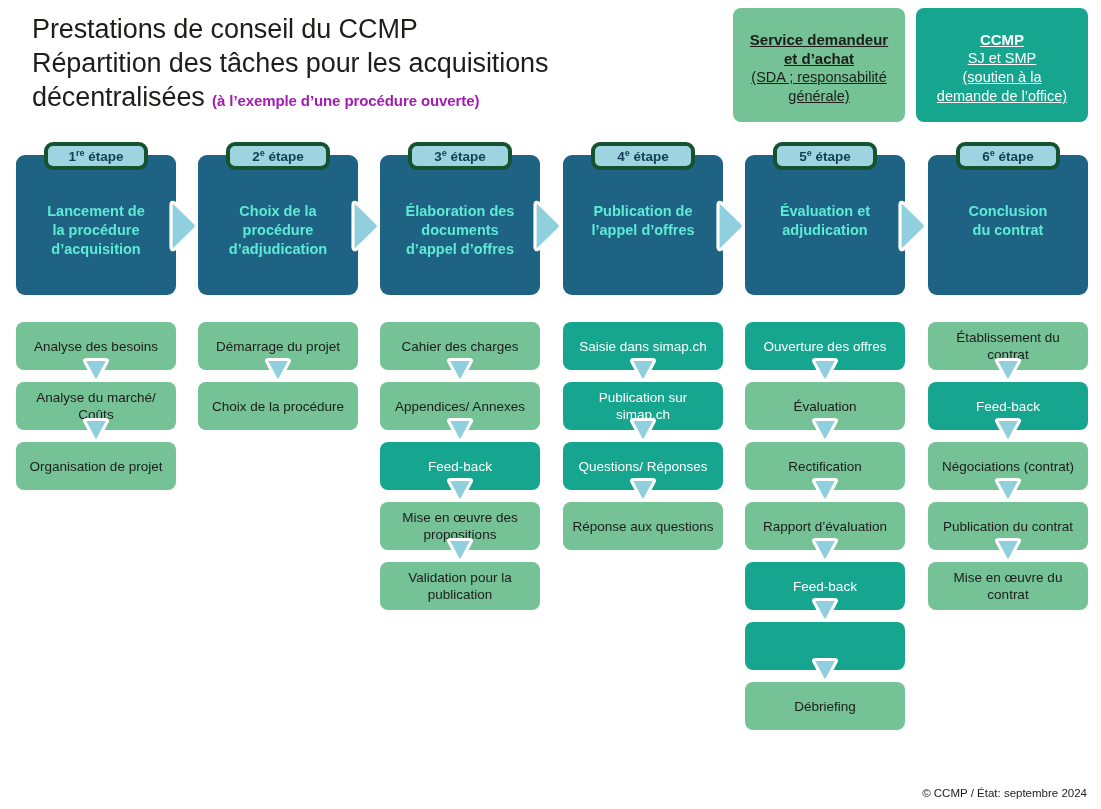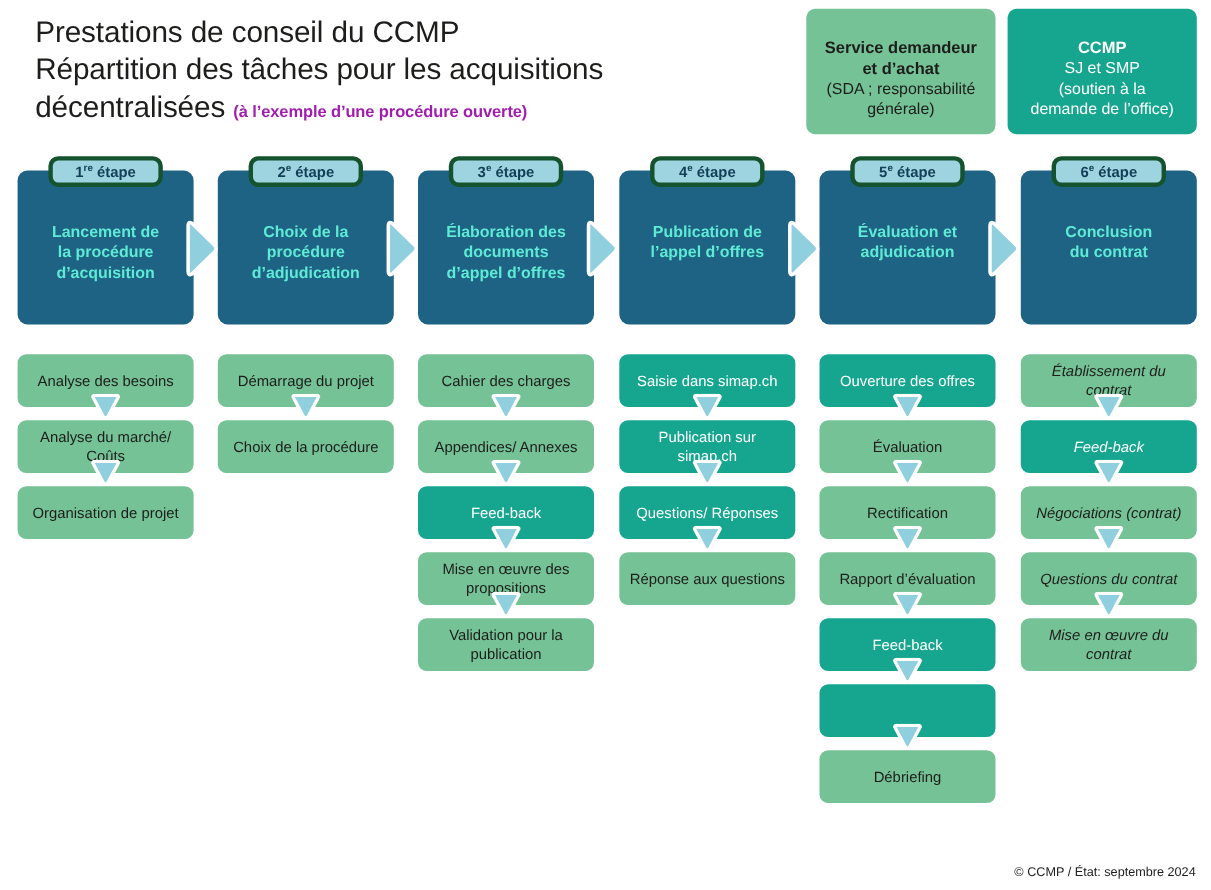--- a/index.html
+++ b/index.html
@@ -19,22 +19,22 @@
     font-size:27px;line-height:34px;color:#1d1d1b;font-weight:400;
     letter-spacing:-0.1px;white-space:nowrap;
   }
   #title-block .tline .sub{
     font-size:15px;color:#a21caf;font-weight:700;
   }
 
   
   .legend-box{
     position:absolute;border-radius:8px;
-    display:flex;align-items:flex-end;justify-content:center;
-    text-align:center;box-sizing:border-box;padding:12px 8px;
+    display:flex;align-items:flex-start;justify-content:center;
+    text-align:center;box-sizing:border-box;padding:22px 8px;text-decoration:underline;
   }
   .legend-box .inner{line-height:19px;font-size:14.5px;}
   .legend-box .b{font-weight:bold;font-size:15px;}
   #legend-sda{left:733px;top:8px;width:172px;height:114px;background:#74C295;color:#1d1d1b;}
   #legend-ccmp{left:916px;top:8px;width:172px;height:114px;background:#16A68F;color:#ffffff;}
 
   
   .step-col{position:absolute;top:155px;width:160px;height:140px;}
   .step-box{
     position:absolute;left:0;top:0;width:160px;height:140px;
@@ -342,21 +342,21 @@
           <div class="down-arrow">
             <svg width="32" height="26" viewBox="0 0 32 26">
               <path d="M5 4 Q3 1.5 7 1.5 L25 1.5 Q29 1.5 27 4 L18.5 20 Q16 24 13.5 20 Z" fill="#8FCFDE" stroke="#ffffff" stroke-width="3" stroke-linejoin="round"></path>
             </svg>
           </div>
         </div>
         <div class="task-box green">
           <span>Débriefing</span>
         </div>
       </div>
-      <div class="task-col" style="left: 928px; font-style: italic;">
+      <div class="task-col" style="left: 928px;">
         <div class="task-box green">
           <span>Établissement du contrat</span>
           <div class="down-arrow">
             <svg width="32" height="26" viewBox="0 0 32 26">
               <path d="M5 4 Q3 1.5 7 1.5 L25 1.5 Q29 1.5 27 4 L18.5 20 Q16 24 13.5 20 Z" fill="#8FCFDE" stroke="#ffffff" stroke-width="3" stroke-linejoin="round"></path>
             </svg>
           </div>
         </div>
         <div class="task-box teal">
           <span>Feed-back</span>
@@ -368,21 +368,21 @@
         </div>
         <div class="task-box green">
           <span>Négociations (contrat)</span>
           <div class="down-arrow">
             <svg width="32" height="26" viewBox="0 0 32 26">
               <path d="M5 4 Q3 1.5 7 1.5 L25 1.5 Q29 1.5 27 4 L18.5 20 Q16 24 13.5 20 Z" fill="#8FCFDE" stroke="#ffffff" stroke-width="3" stroke-linejoin="round"></path>
             </svg>
           </div>
         </div>
         <div class="task-box green">
-          <span>Questions du contrat</span>
+          <span>Publication du contrat</span>
           <div class="down-arrow">
             <svg width="32" height="26" viewBox="0 0 32 26">
               <path d="M5 4 Q3 1.5 7 1.5 L25 1.5 Q29 1.5 27 4 L18.5 20 Q16 24 13.5 20 Z" fill="#8FCFDE" stroke="#ffffff" stroke-width="3" stroke-linejoin="round"></path>
             </svg>
           </div>
         </div>
         <div class="task-box green">
           <span>Mise en œuvre du contrat</span>
         </div>
       </div>

